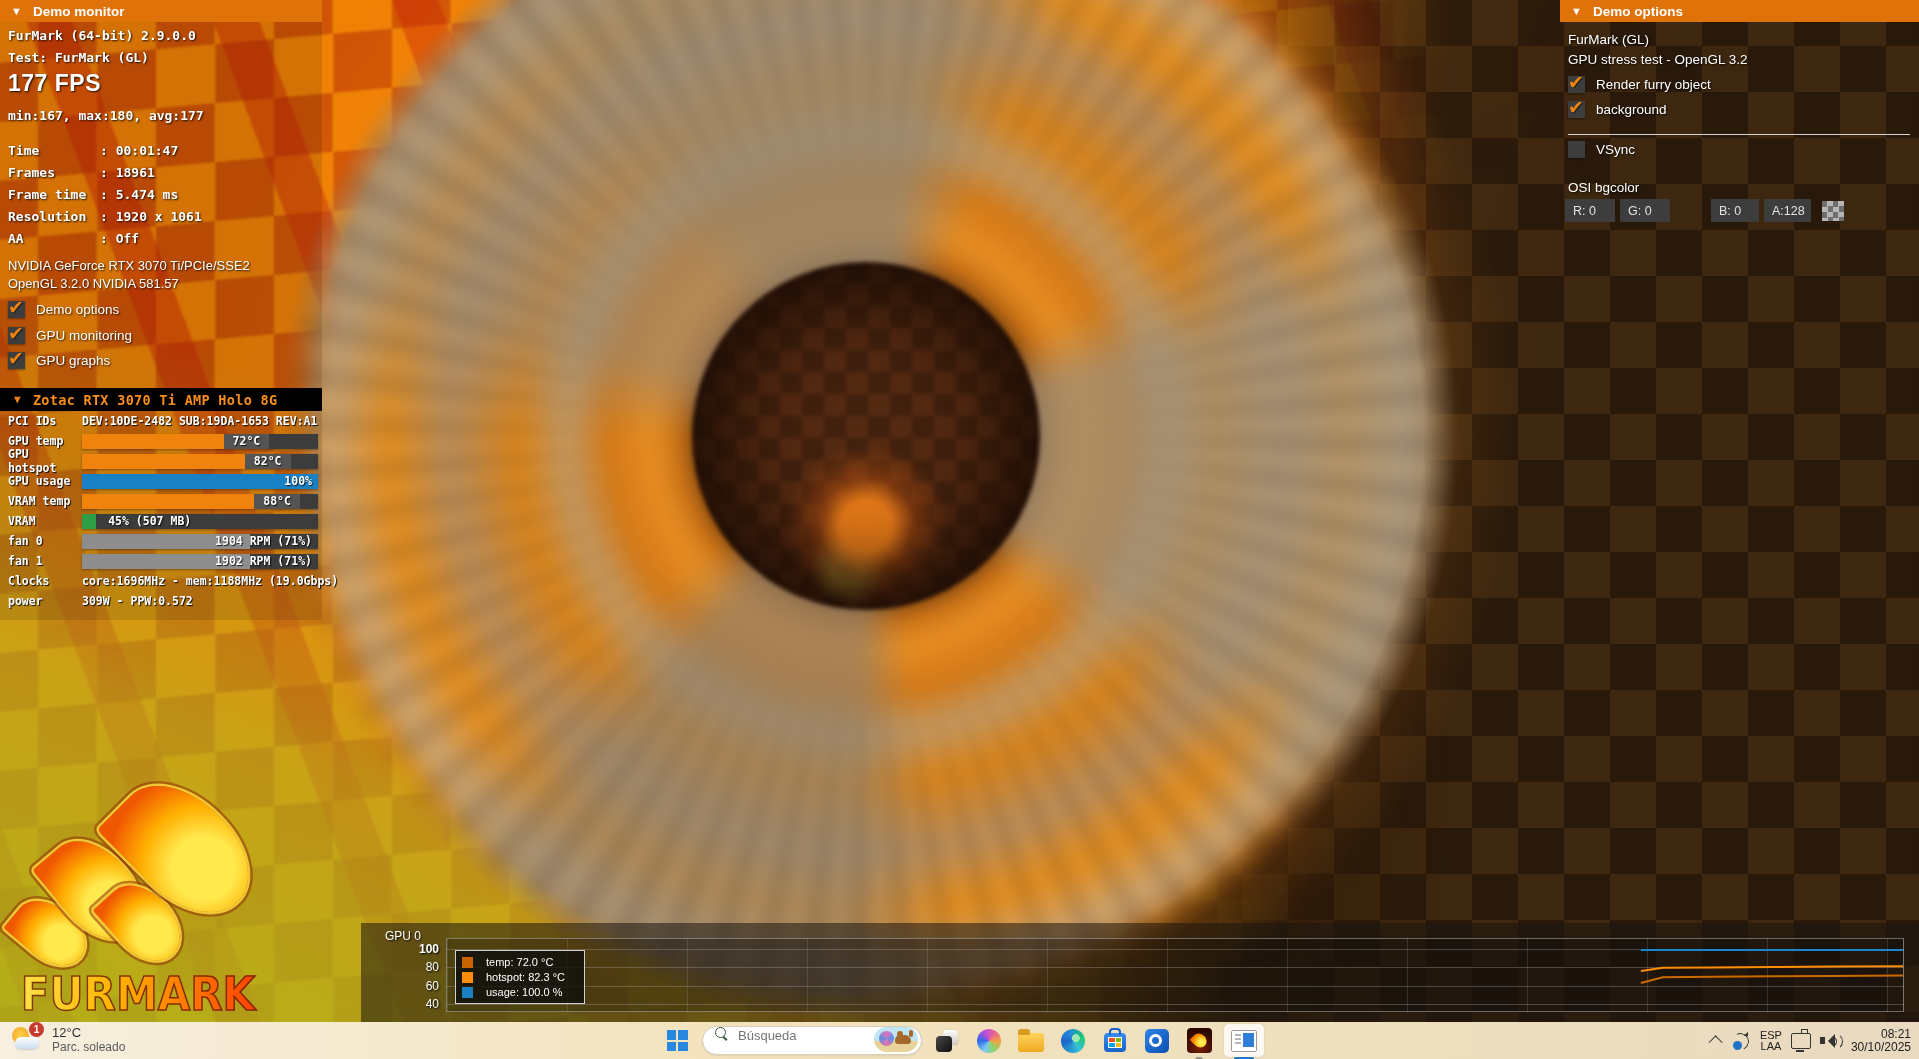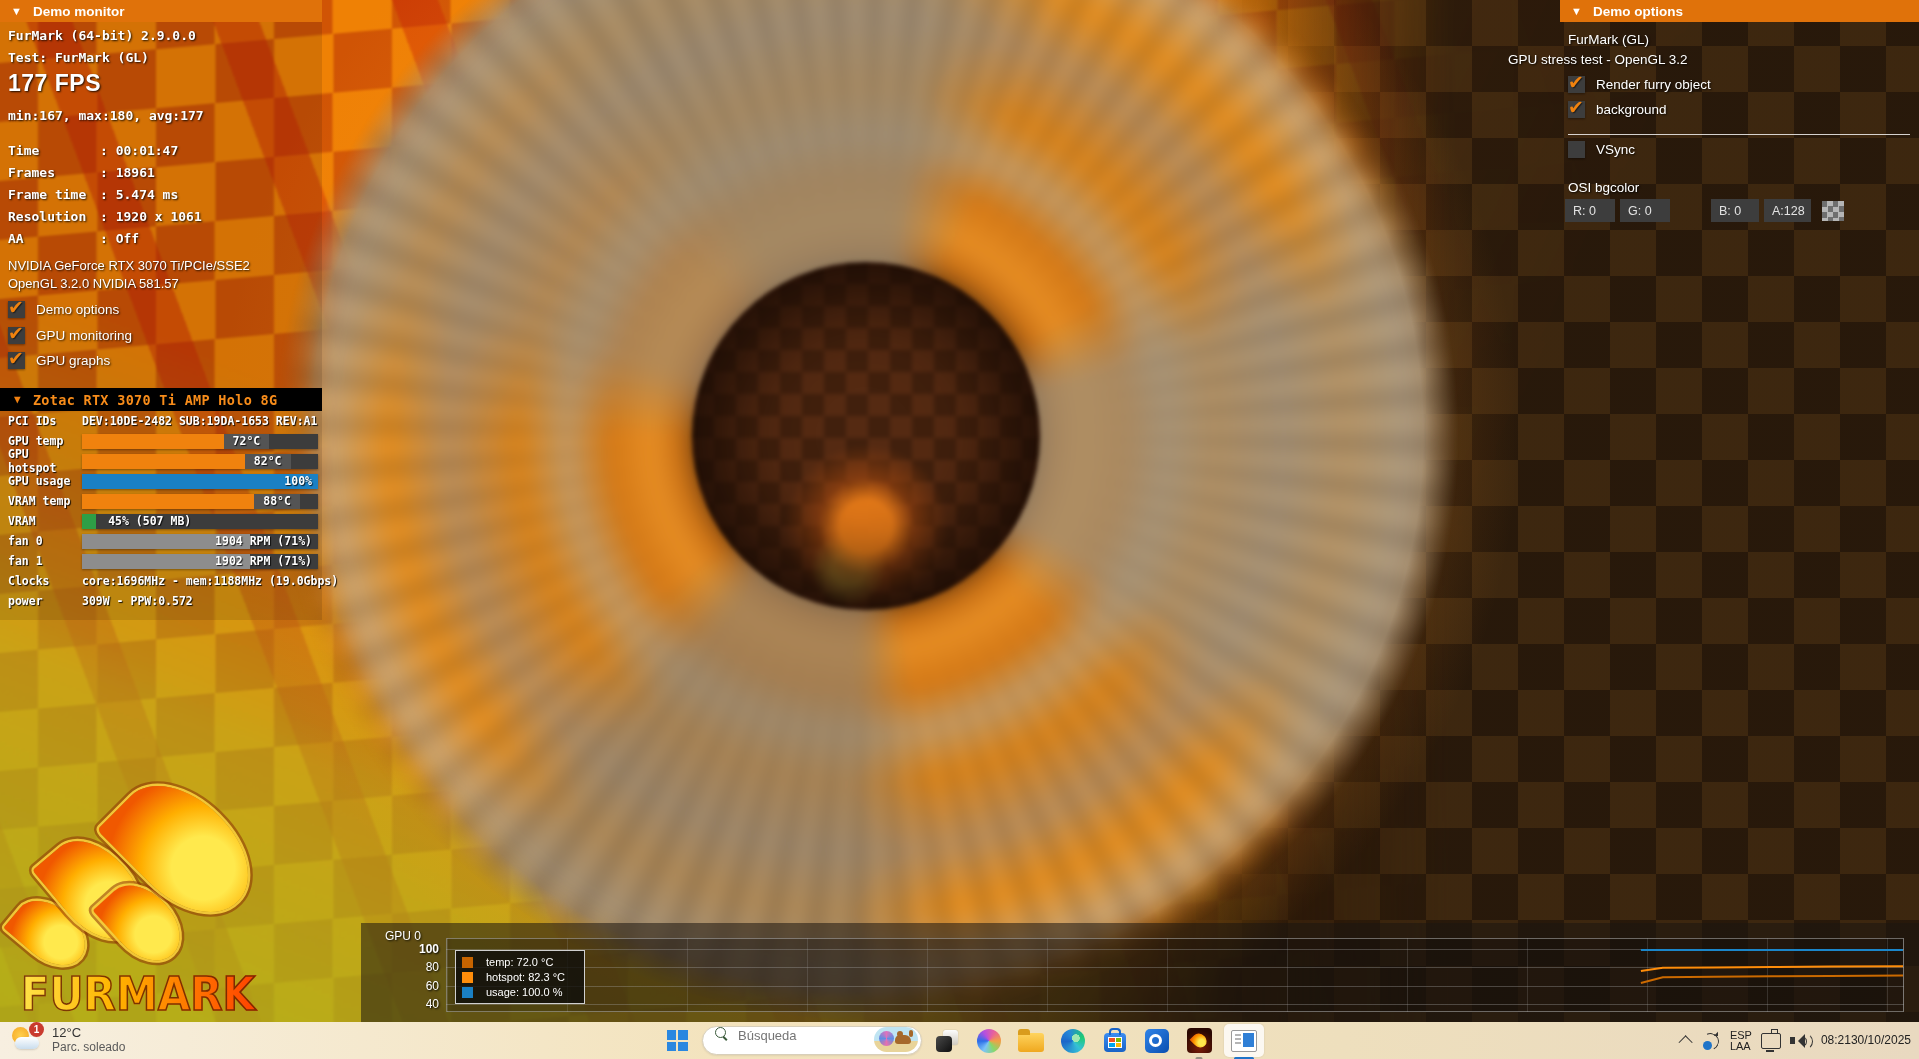--- a/index.html
+++ b/index.html
@@ -210,33 +210,33 @@
 
   #tray{position:absolute;right:8px;top:0;height:37px;display:flex;align-items:center;gap:9px;}
   .chev{width:9px;height:9px;border-left:1.8px solid #333;border-top:1.8px solid #333;
     transform:rotate(45deg) translateY(2px);}
   .sync{position:relative;width:20px;height:18px;}
   .sync::before{content:"";position:absolute;left:1px;top:1px;width:15px;height:15px;border:1.8px solid #333;
     border-radius:50%;border-left-color:transparent;border-bottom-color:transparent;transform:rotate(20deg);}
   .sync::after{content:"";position:absolute;right:0px;top:1px;border:3.5px solid transparent;border-left-color:#333;
     transform:rotate(45deg);}
   .sync .bdot{position:absolute;left:2px;bottom:0px;width:9px;height:9px;border-radius:50%;background:#1f74c8;}
-  .lang{display:flex;flex-direction:column;align-items:flex-start;line-height:11px;}
+  .lang{display:flex;flex-direction:column;align-items:center;line-height:11px;}
   .lang span{font-size:11px;color:#222;}
   .disp{position:relative;width:18px;height:14px;border:1.7px solid #333;border-radius:2px;margin-top:1px;}
   .disp::before{content:"";position:absolute;right:2px;top:-5px;width:5px;height:4px;border:1.5px solid #333;
     border-bottom:none;}
   .disp::after{content:"";position:absolute;left:4px;bottom:-4px;width:8px;height:1.7px;background:#333;}
   .spk{position:relative;width:22px;height:16px;}
   .spk::before{content:"";position:absolute;left:0;top:4px;width:5px;height:7px;background:#333;}
   .spk::after{content:"";position:absolute;left:1px;top:1px;border:7px solid transparent;border-right:7px solid #333;}
   .spk .w1,.spk .w2{position:absolute;border:1.6px solid transparent;border-right-color:#333;border-radius:50%;}
   .spk .w1{left:6px;top:3px;width:9px;height:9px;}
   .spk .w2{left:6px;top:0px;width:15px;height:15px;}
-  .clock{display:flex;align-items:flex-end;line-height:13px;cursor:default;}
+  .clock{display:flex;flex-direction:column;align-items:flex-end;line-height:13px;cursor:default;}
   .clock span{font-size:12px;color:#222;}
 </style>
 </head>
 <body>
 
 <div id="screen">
 
   <div class="bg-checker"></div>
   <div class="bg-dark"></div>
   <div class="fur-glow"></div>
@@ -370,21 +370,21 @@
     <div class="flame f4"></div>
     <div class="flame f1"></div>
     <div id="logo-text">FURMARK</div>
   </div>
 
   <div class="osi-header" id="options-header">
     <span class="tri">▼</span>
     <span>Demo options</span>
   </div>
   <div class="txt" style="left:1568px;top:32px;font-size:13.5px;">FurMark (GL)</div>
-  <div class="txt" style="left:1508px;top:52px;font-size:13.5px;">GPU stress test - OpenGL 3.2</div>
+  <div class="txt" style="left:1568px;top:52px;font-size:13.5px;">GPU stress test - OpenGL 3.2</div>
 
   <div class="cb-row" style="left:1568px;top:76px;">
     <span class="checkbox checked">
       <span class="check-glyph">✔</span>
     </span>
     <span>Render furry object</span>
   </div>
   <div class="cb-row" style="left:1568px;top:101px;">
     <span class="checkbox checked">
       <span class="check-glyph">✔</span>

